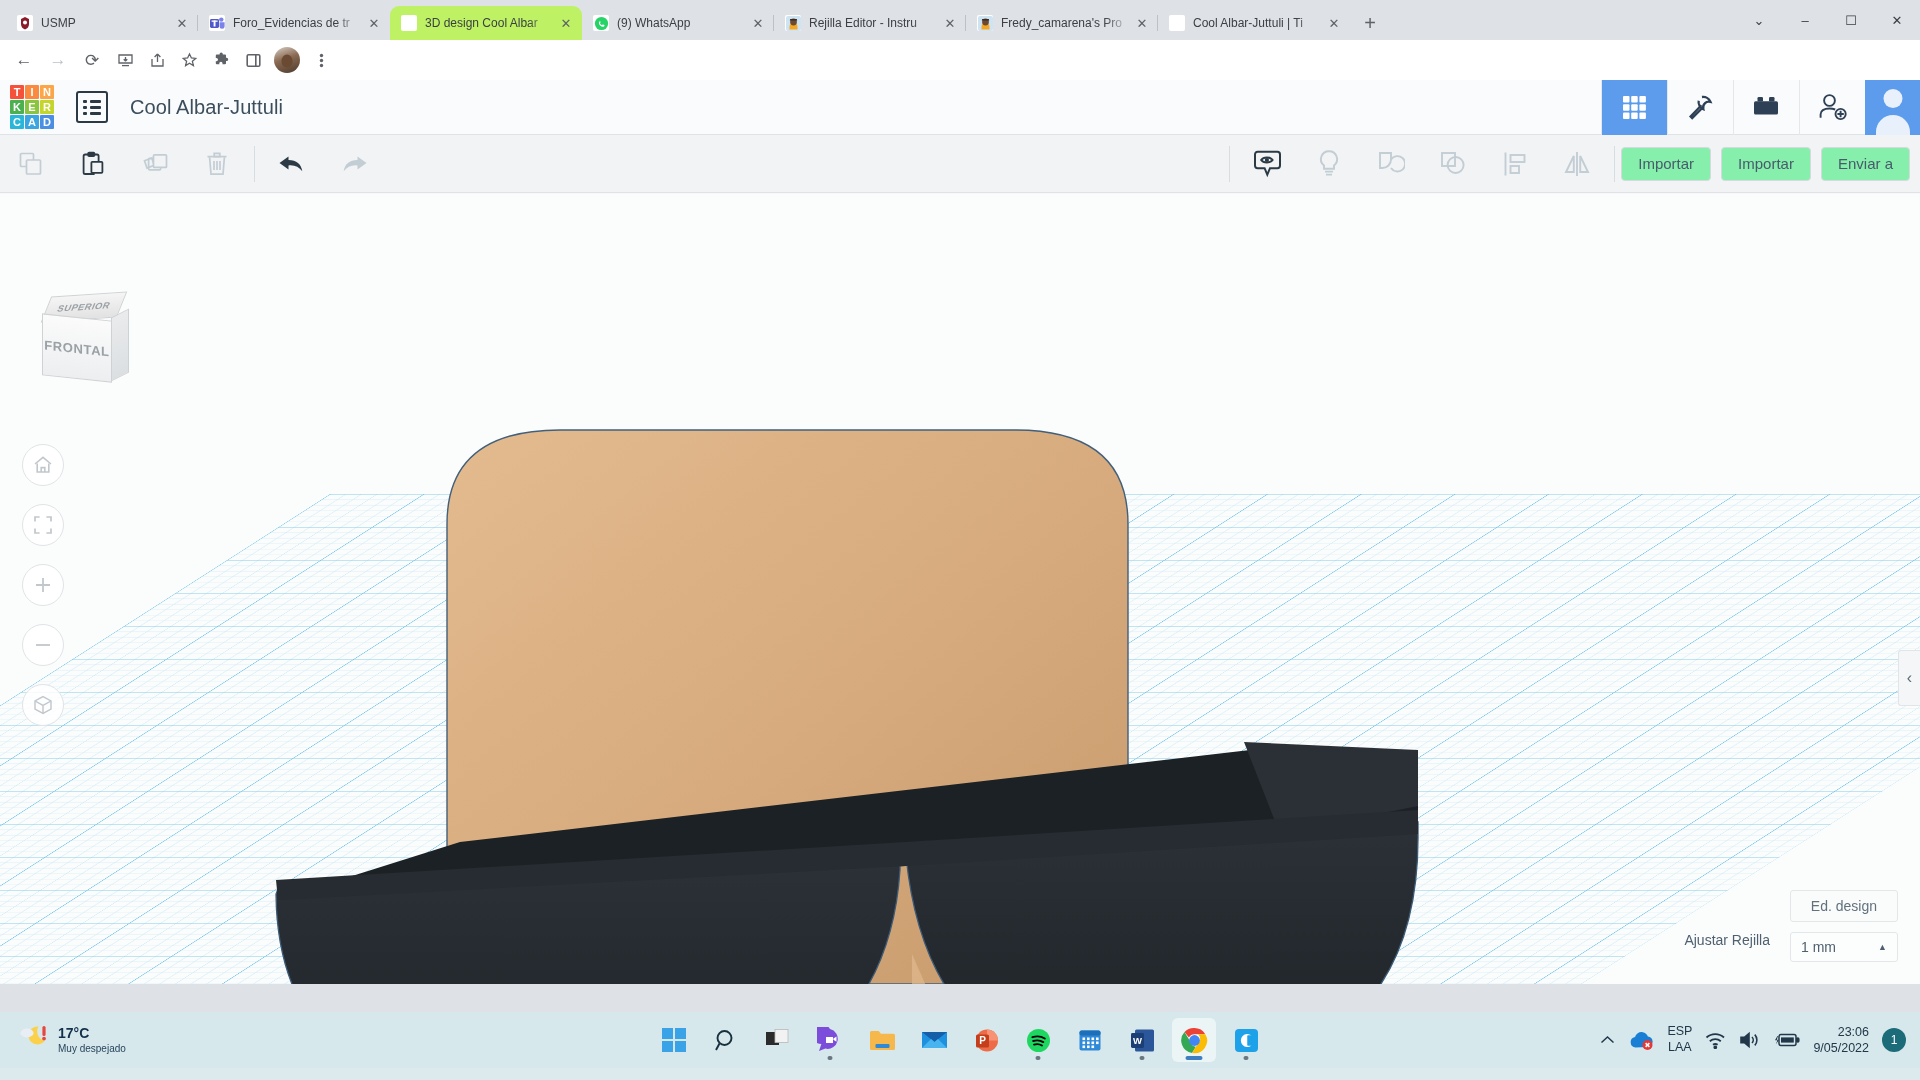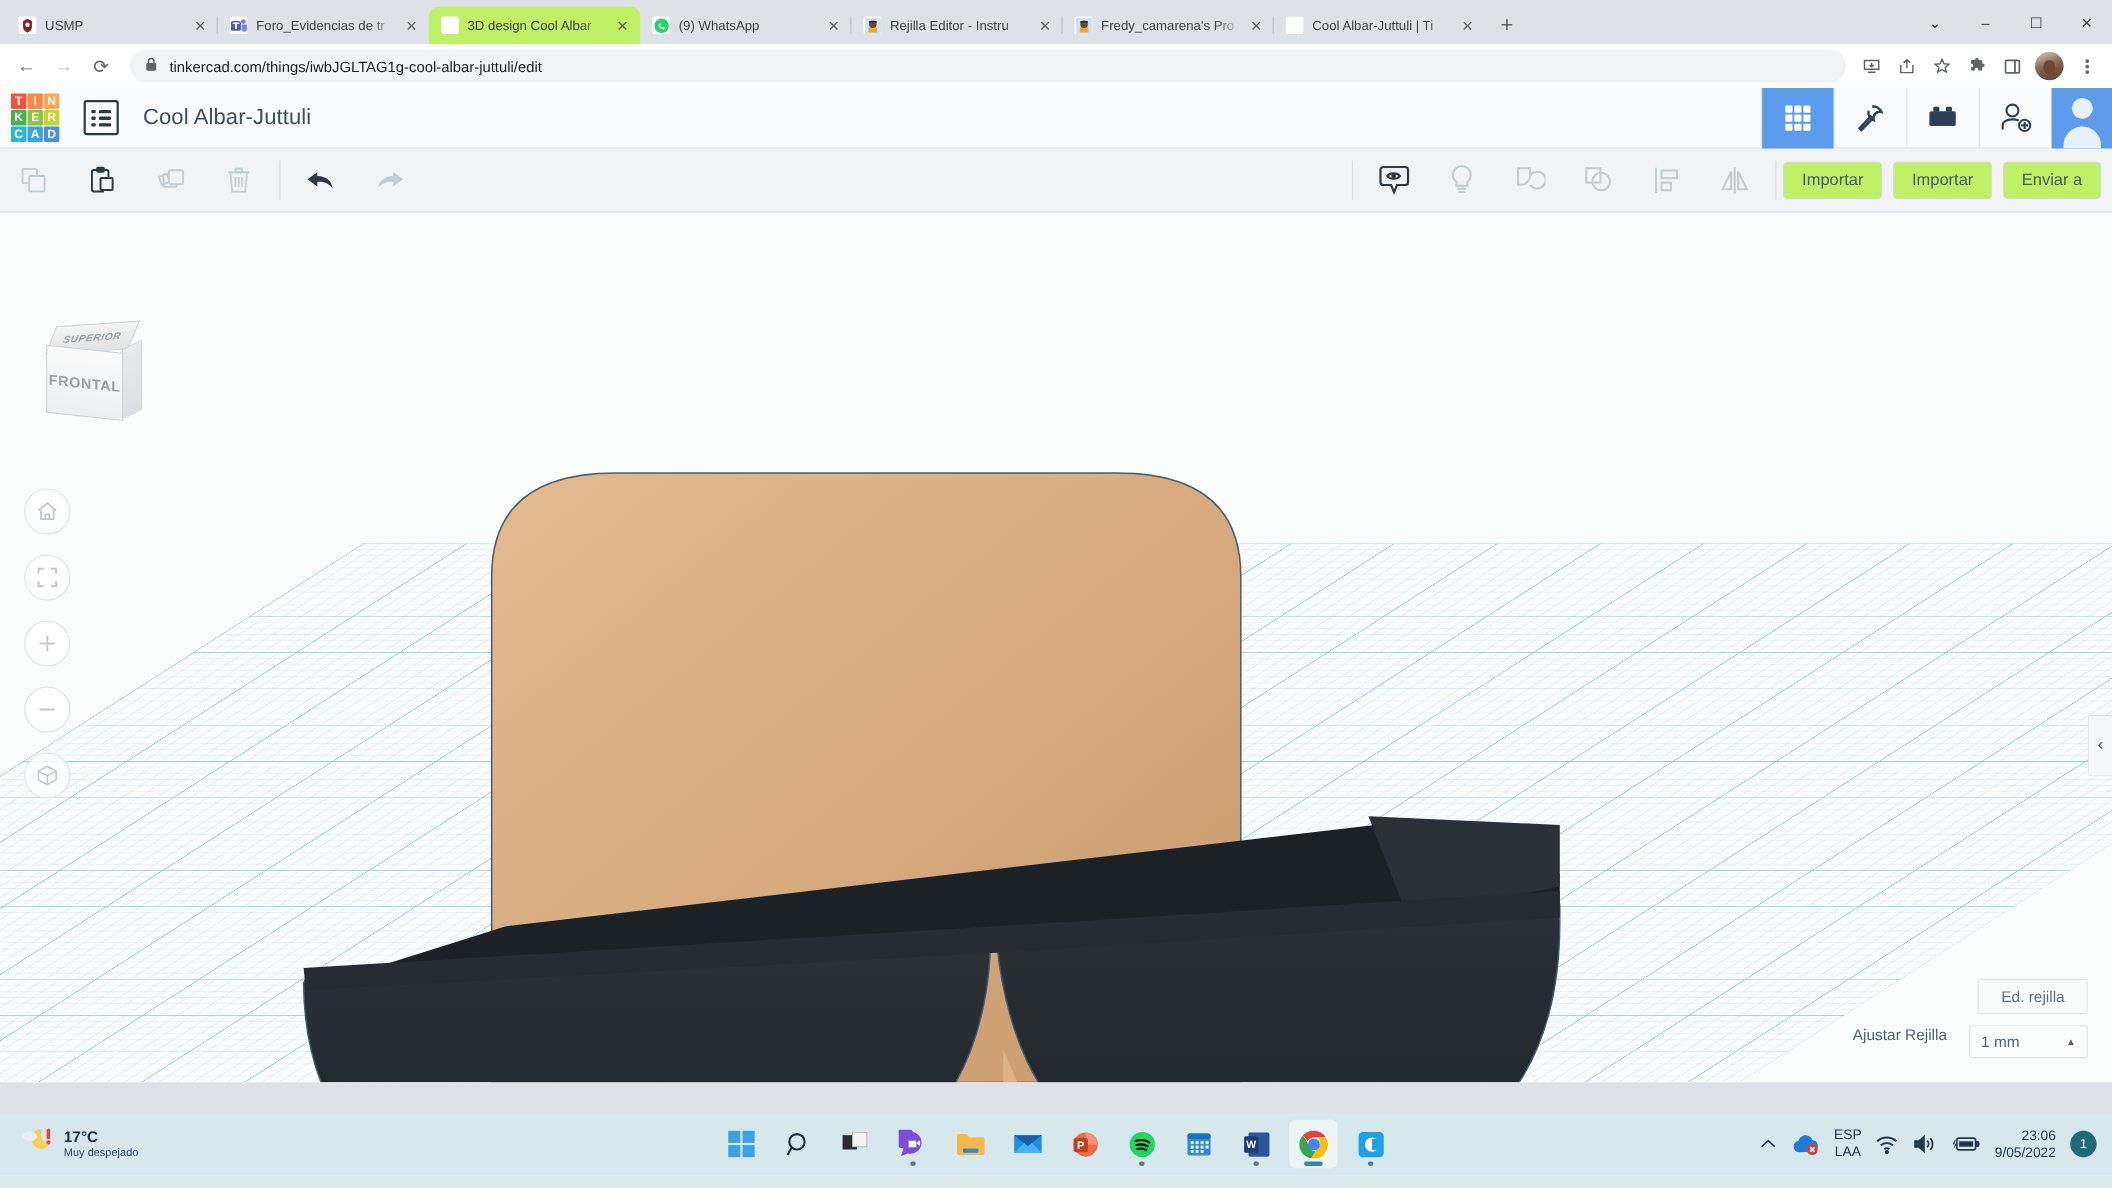--- a/index.html
+++ b/index.html
@@ -147,21 +147,21 @@
   .tb-group { display: flex; align-items: center; height: 58px; }
   .tb-sep { width: 1px; height: 36px; background: #d8dde1; margin: 0 6px; }
   .tb-ic {
     width: 62px; height: 58px; display: flex; align-items: center; justify-content: center;
     color: #2b3a45;
   }
   .tb-ic.disabled { color: #c3cdd4; }
   .tb-spacer { flex: 1; }
   .tb-btn {
     height: 32px; padding: 16px 16px; margin-right: 10px; border: 1px solid #d5dade;
-    background: #bef264; border-radius: 4px; font-size: 15px; color: #475b6b;
+    background: #86efac; border-radius: 4px; font-size: 15px; color: #475b6b;
     display: flex; align-items: center;
     font-family: "Liberation Sans", sans-serif;
   }
 
   
   .tc-canvas { position: absolute; top: 114px; left: 0; right: 0; bottom: 0; overflow: hidden; background: #fbfcfc; }
   .grid-plane { position: absolute; left: 0; top: 0; width: 100%; height: 100%; }
 
   .viewcube {
     position: absolute; left: 40px; top: 100px; width: 90px; height: 96px;
@@ -355,29 +355,20 @@
       <div class="win-btn">–</div>
       <div class="win-btn">☐</div>
       <div class="win-btn">✕</div>
     </div>
   </div>
 
   <div class="omnibar">
     <div class="nav-btn">←</div>
     <div class="nav-btn disabled">→</div>
     <div class="nav-btn">⟳</div>
-    <div class="urlbar">
-      <span class="lock">
-        <svg width="11" height="13" viewBox="0 0 11 13">
-            <path d="M3 5.5V3.6a2.5 2.5 0 0 1 5 0v1.9" fill="none" stroke="#5f6368" stroke-width="1.3"></path>
-            <rect x="1" y="5.3" width="9" height="7" rx="1.3" fill="#5f6368"></rect>
-          </svg>
-      </span>
-      <span>tinkercad.com/things/iwbJGLTAG1g-cool-albar-juttuli/edit</span>
-    </div>
     <div class="omni-icons">
       <div class="omni-ic">
         <svg width="17" height="17" viewBox="0 0 17 17" fill="none" stroke="#5f6368" stroke-width="1.3">
             <path d="M2 3h13v8H2z"></path>
             <path d="M8.5 5v4m0 0 1.8-1.8M8.5 9 6.7 7.2"></path>
             <path d="M5 13.6h7"></path>
           </svg>
       </div>
       <div class="omni-ic">
         <svg width="17" height="17" viewBox="0 0 17 17" fill="none" stroke="#5f6368" stroke-width="1.3">
@@ -658,21 +649,21 @@
         </div>
         <div class="vc-btn">
           <svg width="22" height="22" viewBox="0 0 22 22" fill="none" stroke="currentColor" stroke-width="1.4">
               <path d="M11 2.6 19 7v8l-8 4.4L3 15V7z"></path>
               <path d="M3 7l8 4.4L19 7M11 11.4v8"></path>
             </svg>
         </div>
       </div>
 
       <div class="grid-ctrls">
-        <div class="grid-edit-btn">Ed. rejilla</div>
+        <div class="grid-edit-btn">Ed. design</div>
         <div class="grid-snap-row">
           <span class="grid-snap-label">Ajustar Rejilla</span>
           <div class="grid-snap-select">
             <span>1 mm</span>
             <span style="font-size:9px">▲</span>
           </div>
         </div>
       </div>
 
       <div class="panel-handle">‹</div>

